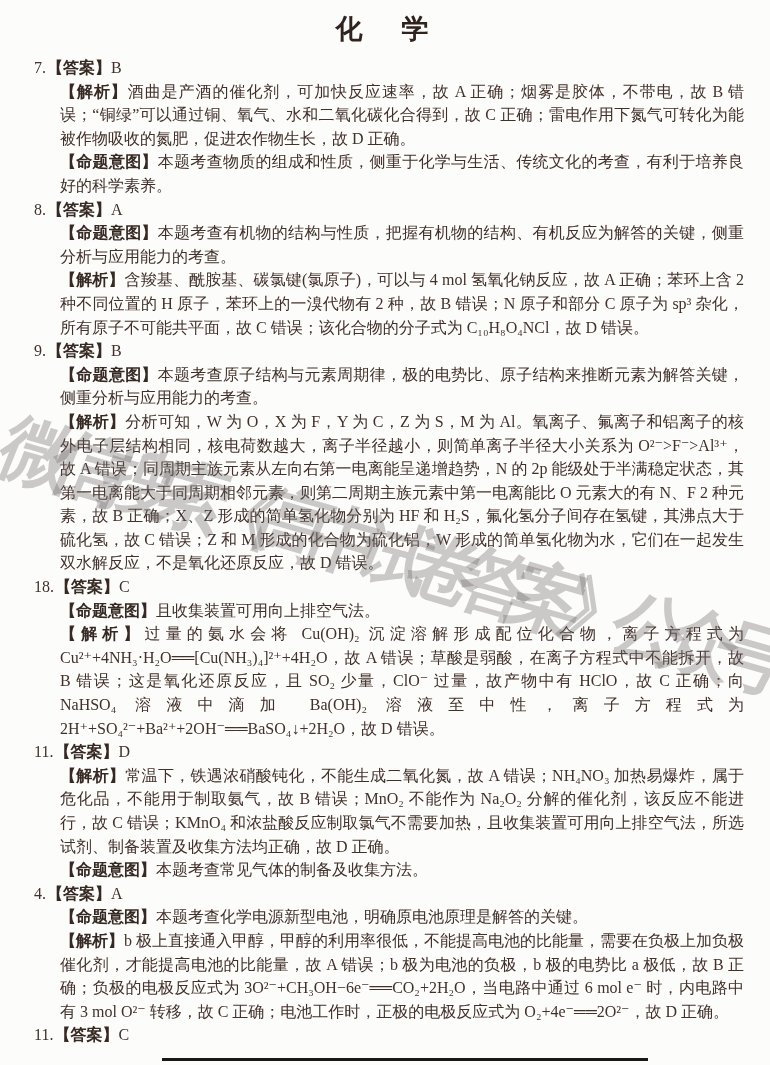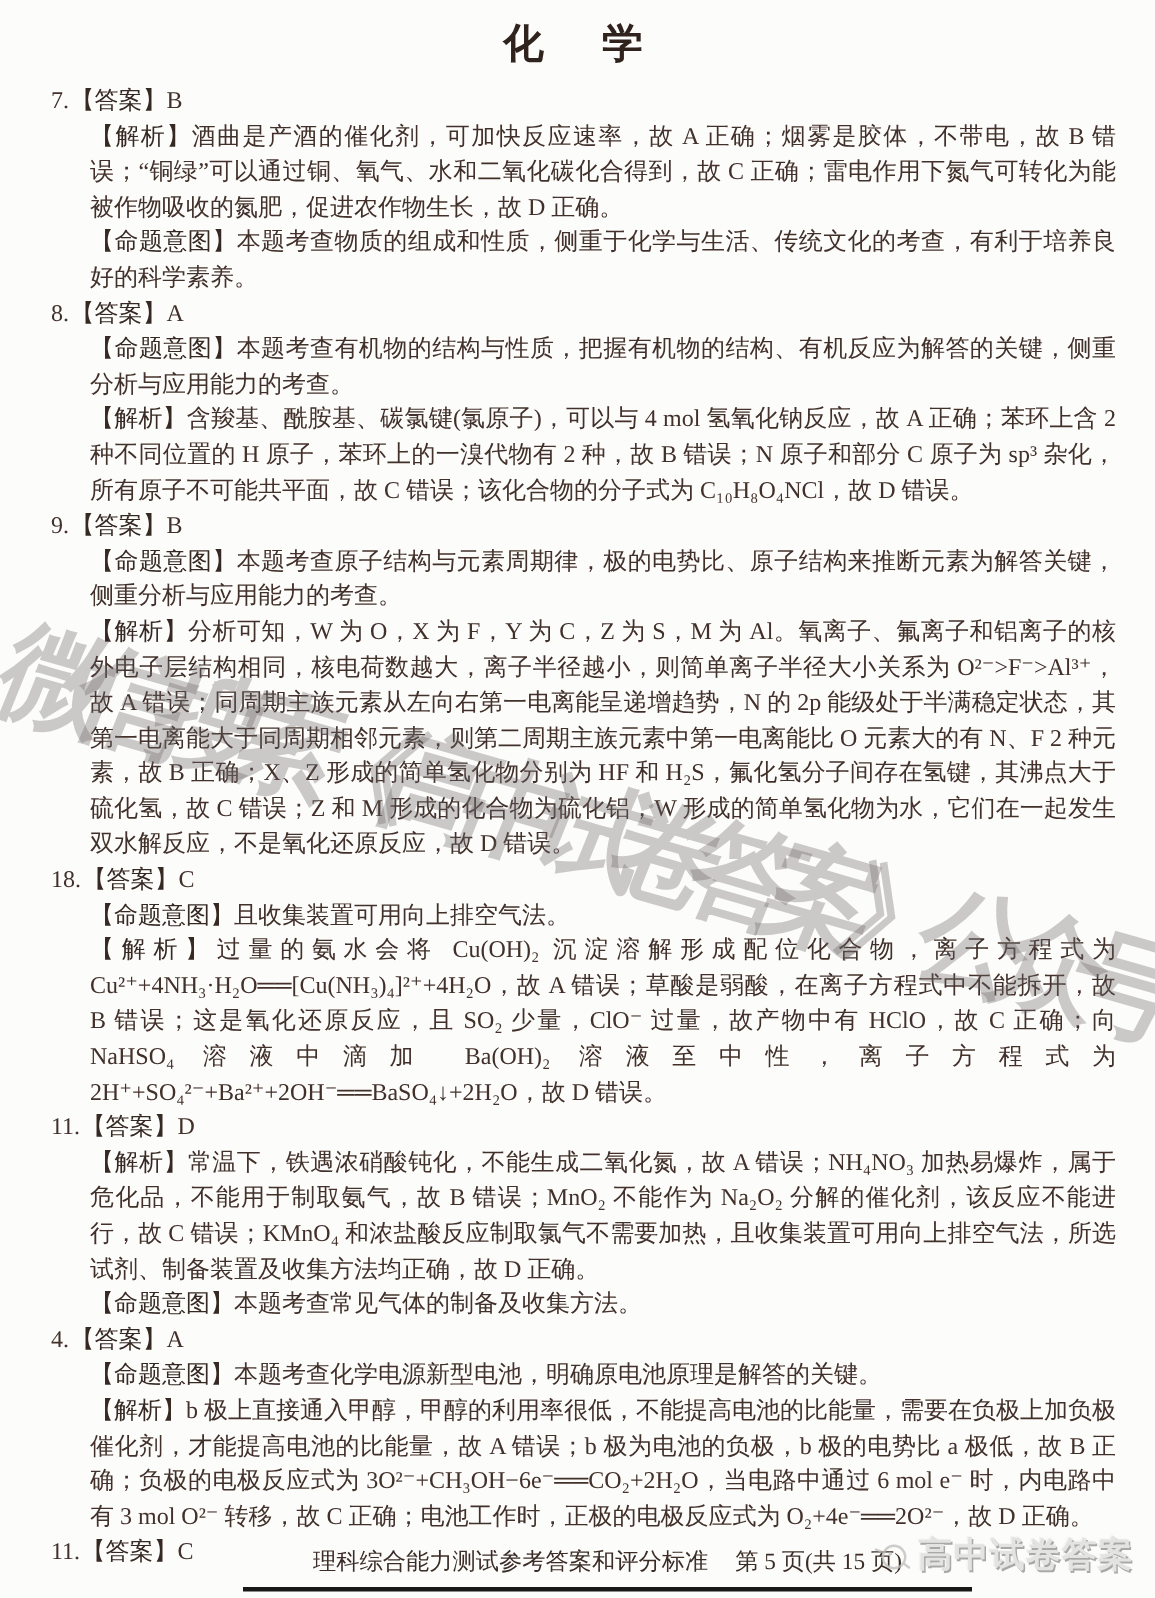--- a/index.html
+++ b/index.html
@@ -32,21 +32,21 @@
     font-size:16px;
     line-height:23.6px;
     text-align:justify;
     padding-left:50px;
   }
   .answer-line{
     text-indent:-26px;
   }
   .tag{
     font-family:"Liberation Sans","DejaVu Sans",sans-serif;
-    font-weight:400;
+    font-weight:700;
     color:#362822;
   }
   .num{
     padding-right:1px;
   }
   .ans{
     letter-spacing:.5px;
   }
   .para{
     text-align:justify;
@@ -144,32 +144,16 @@
       <div class="para"><span class="tag">【命题意图】</span><span>本题考查化学电源新型电池，明确原电池原理是解答的关键。</span></div>
       <div class="para"><span class="tag">【解析】</span><span>b 极上直接通入甲醇，甲醇的利用率很低，不能提高电池的比能量，需要在负极上加负极催化剂，才能提高电池的比能量，故 A 错误；b 极为电池的负极，b 极的电势比 a 极低，故 B 正确；负极的电极反应式为 3O²⁻+CH₃OH−6e⁻══CO₂+2H₂O，当电路中通过 6 mol e⁻ 时，内电路中有 3 mol O²⁻ 转移，故 C 正确；电池工作时，正极的电极反应式为 O₂+4e⁻══2O²⁻，故 D 正确。</span></div>
     </div>
 
     <div class="item">
       <div class="answer-line"><span class="num">11.</span><span class="tag">【答案】</span><span class="ans">C</span></div>
     </div>
 
   </div>
 
-  <div class="footer">
-    <div class="footer-center">
-      <span>理科综合能力测试参考答案和评分标准</span><span class="footer-gap"></span><span>第 5 页(共 15 页)</span>
-    </div>
-    <div class="brand">
-      <svg class="brand-icon" viewBox="0 0 26 22" xmlns="http://www.w3.org/2000/svg">
-        <g fill="none" stroke="#bdbdbb" stroke-width="1.6" stroke-linecap="round">
-          <circle cx="14" cy="12" r="7.5"></circle>
-          <circle cx="11.5" cy="10" r="1.2" fill="#bdbdbb" stroke="none"></circle>
-          <path d="M2 7 L7 9"></path>
-          <path d="M20 16 L24 19"></path>
-        </g>
-      </svg>
-      <span>高中试卷答案</span>
-    </div>
-  </div>
 
   <div class="footer-rule"></div>
 
 </div>
 
 </body></html>

